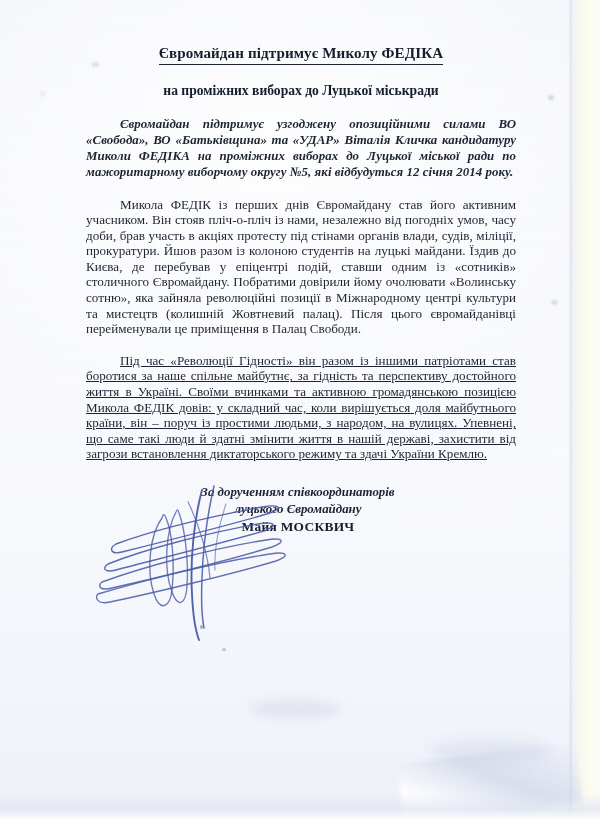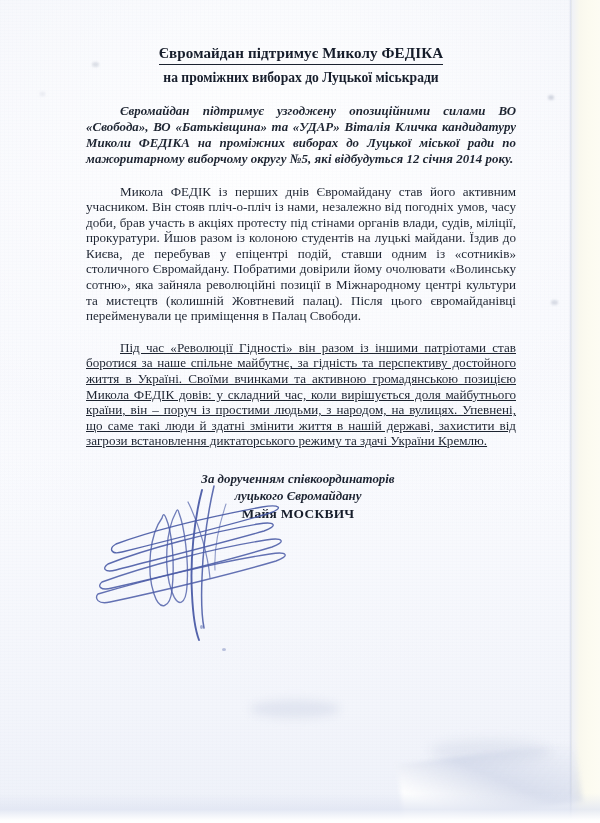--- a/index.html
+++ b/index.html
@@ -113,21 +113,21 @@
     border-bottom: 1.5px solid #1b2230;
     padding-bottom: 0px;
     line-height: 1.32;
     color: #161d2b;
   }
   .title-line2 {
     display: block;
     font-size: 13.6px;
     font-weight: bold;
     line-height: 1.5;
-    margin-top: 3px;
+    margin-top: 16px;
     color: #161d2b;
   }
 
   p.body-par {
     margin: 16px;
     text-align: justify;
     text-justify: inter-word;
     font-size: 13.1px;
     line-height: 15.6px;
     text-indent: 34px;

